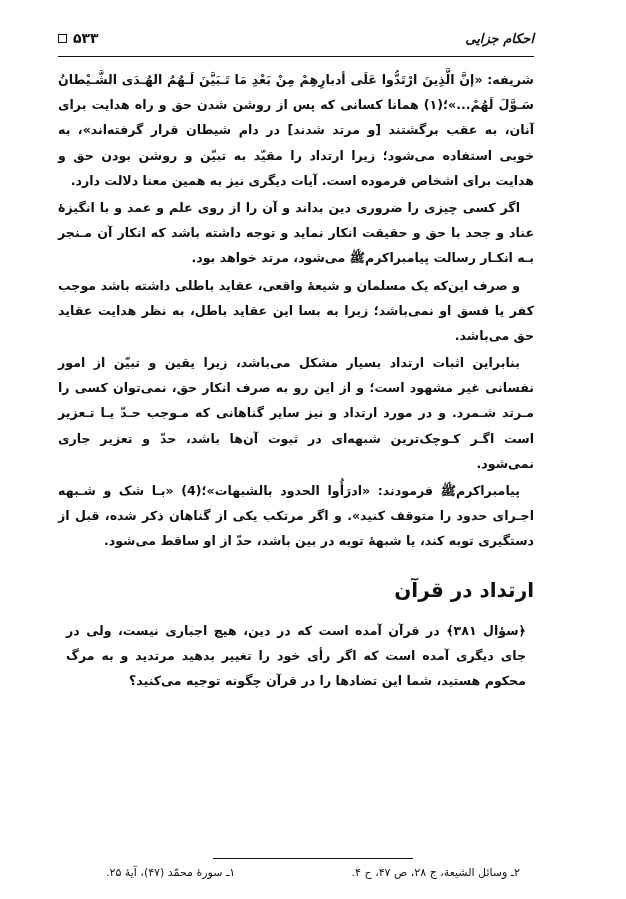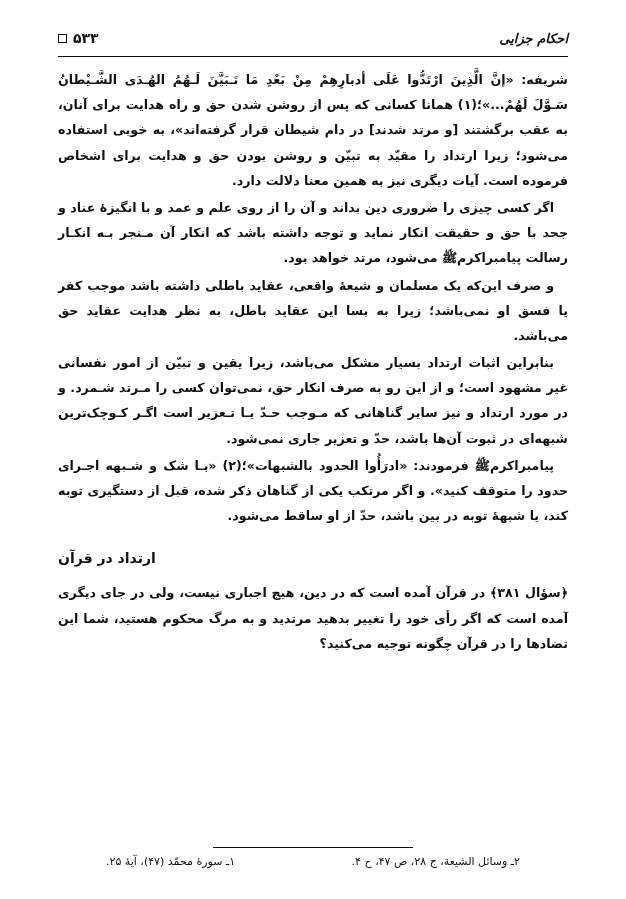--- a/index.html
+++ b/index.html
@@ -12,21 +12,21 @@
     height: 899px;
     font-family: "DejaVu Sans", sans-serif;
     color: #111111;
     direction: rtl;
   }
   .page {
     position: relative;
     width: 626px;
     height: 899px;
     box-sizing: border-box;
-    padding: 30px 58px 20px 58px;
+    padding: 30px 92px 20px 58px;
   }
   .header {
     display: flex;
     flex-direction: row-reverse;
     justify-content: space-between;
     align-items: center;
     font-size: 13.5px;
     font-weight: bold;
     padding-bottom: 6px;
     margin-bottom: 4px;
@@ -66,37 +66,37 @@
   }
   p {
     margin: 0 0 2px 0;
     text-align: justify;
     font-weight: bold;
   }
   p.indent {
     text-indent: 14px;
   }
   .sec-title {
-    font-size: 14px;
+    font-size: 20px;
     font-weight: bold;
     margin: 16px 0 8px 0;
-    text-align: left;
+    text-align: right;
   }
   .question {
     font-size: 12.6px;
     font-weight: bold;
     line-height: 2.0;
     text-align: justify;
-    margin: 0;
+    margin: 8px;
   }
   .footnotes {
     position: absolute;
     right: 58px;
     left: 58px;
-    bottom: 31px;
+    bottom: 20px;
   }
   .fn-rule {
     border: 0;
     border-top: 1px solid #111;
     width: 200px;
     margin: 0 auto 7px auto;
   }
   .fn-row {
     display: flex;
     flex-direction: row-reverse;
@@ -121,21 +121,21 @@
     </div>
     <div class="chapter">احکام جزایی</div>
   </div>
   <hr class="rule">
 
   <div class="body">
     <p>شریفه: «إنَّ الَّذِینَ ارْتَدُّوا عَلَی أدبارِهِمْ مِنْ بَعْدِ مَا تَـبَیَّنَ لَـهُمُ الهُـدَی الشَّـیْطانُ سَـوَّلَ لَهُمْ...»؛(۱) همانا کسانی که پس از روشن شدن حق و راه هدایت برای آنان، به عقب برگشتند [و مرتد شدند] در دام شیطان قرار گرفته‌اند»، به خوبی استفاده می‌شود؛ زیرا ارتداد را مقیّد به تبیّن و روشن بودن حق و هدایت برای اشخاص فرموده است. آیات دیگری نیز به همین معنا دلالت دارد.</p>
     <p class="indent">اگر کسی چیزی را ضروری دین بداند و آن را از روی علم و عمد و با انگیزۀ عناد و جحد با حق و حقیقت انکار نماید و توجه داشته باشد که انکار آن مـنجر بـه انکـار رسالت پیامبراکرمﷺ می‌شود، مرتد خواهد بود.</p>
     <p class="indent">و صرف این‌که یک مسلمان و شیعۀ واقعی، عقاید باطلی داشته باشد موجب کفر یا فسق او نمی‌باشد؛ زیرا به بسا این عقاید باطل، به نظر هدایت عقاید حق می‌باشد.</p>
     <p class="indent">بنابراین اثبات ارتداد بسیار مشکل می‌باشد، زیرا یقین و تبیّن از امور نفسانی غیر مشهود است؛ و از این رو به صرف انکار حق، نمی‌توان کسی را مـرتد شـمرد. و در مورد ارتداد و نیز سایر گناهانی که مـوجب حـدّ یـا تـعزیر است اگـر کـوچک‌ترین شبهه‌ای در ثبوت آن‌ها باشد، حدّ و تعزیر جاری نمی‌شود.</p>
-    <p class="indent">پیامبراکرمﷺ فرمودند: «ادرَأُوا الحدود بالشبهات»؛(۲) «بـا شک و شـبهه اجـرای حدود را متوقف کنید». و اگر مرتکب یکی از گناهان ذکر شده، قبل از دستگیری توبه کند، یا شبهۀ توبه در بین باشد، حدّ از او ساقط می‌شود.</p>
+    <p class="indent">پیامبراکرمﷺ فرمودند: «ادرَأُوا الحدود بالشبهات»؛(4) «بـا شک و شـبهه اجـرای حدود را متوقف کنید». و اگر مرتکب یکی از گناهان ذکر شده، قبل از دستگیری توبه کند، یا شبهۀ توبه در بین باشد، حدّ از او ساقط می‌شود.</p>
 
     <h2 class="sec-title">ارتداد در قرآن</h2>
 
     <p class="question">﴿سؤال ۳۸۱﴾ در قرآن آمده است که در دین، هیچ اجباری نیست، ولی در جای دیگری آمده است که اگر رأی خود را تغییر بدهید مرتدید و به مرگ محکوم هستید، شما این تضادها را در قرآن چگونه توجیه می‌کنید؟</p>
   </div>
 
   <div class="footnotes">
     <hr class="fn-rule">
     <div class="fn-row">
       <span class="fn-item">۱ـ سورۀ محمّد (۴۷)، آیۀ ۲۵.</span>

